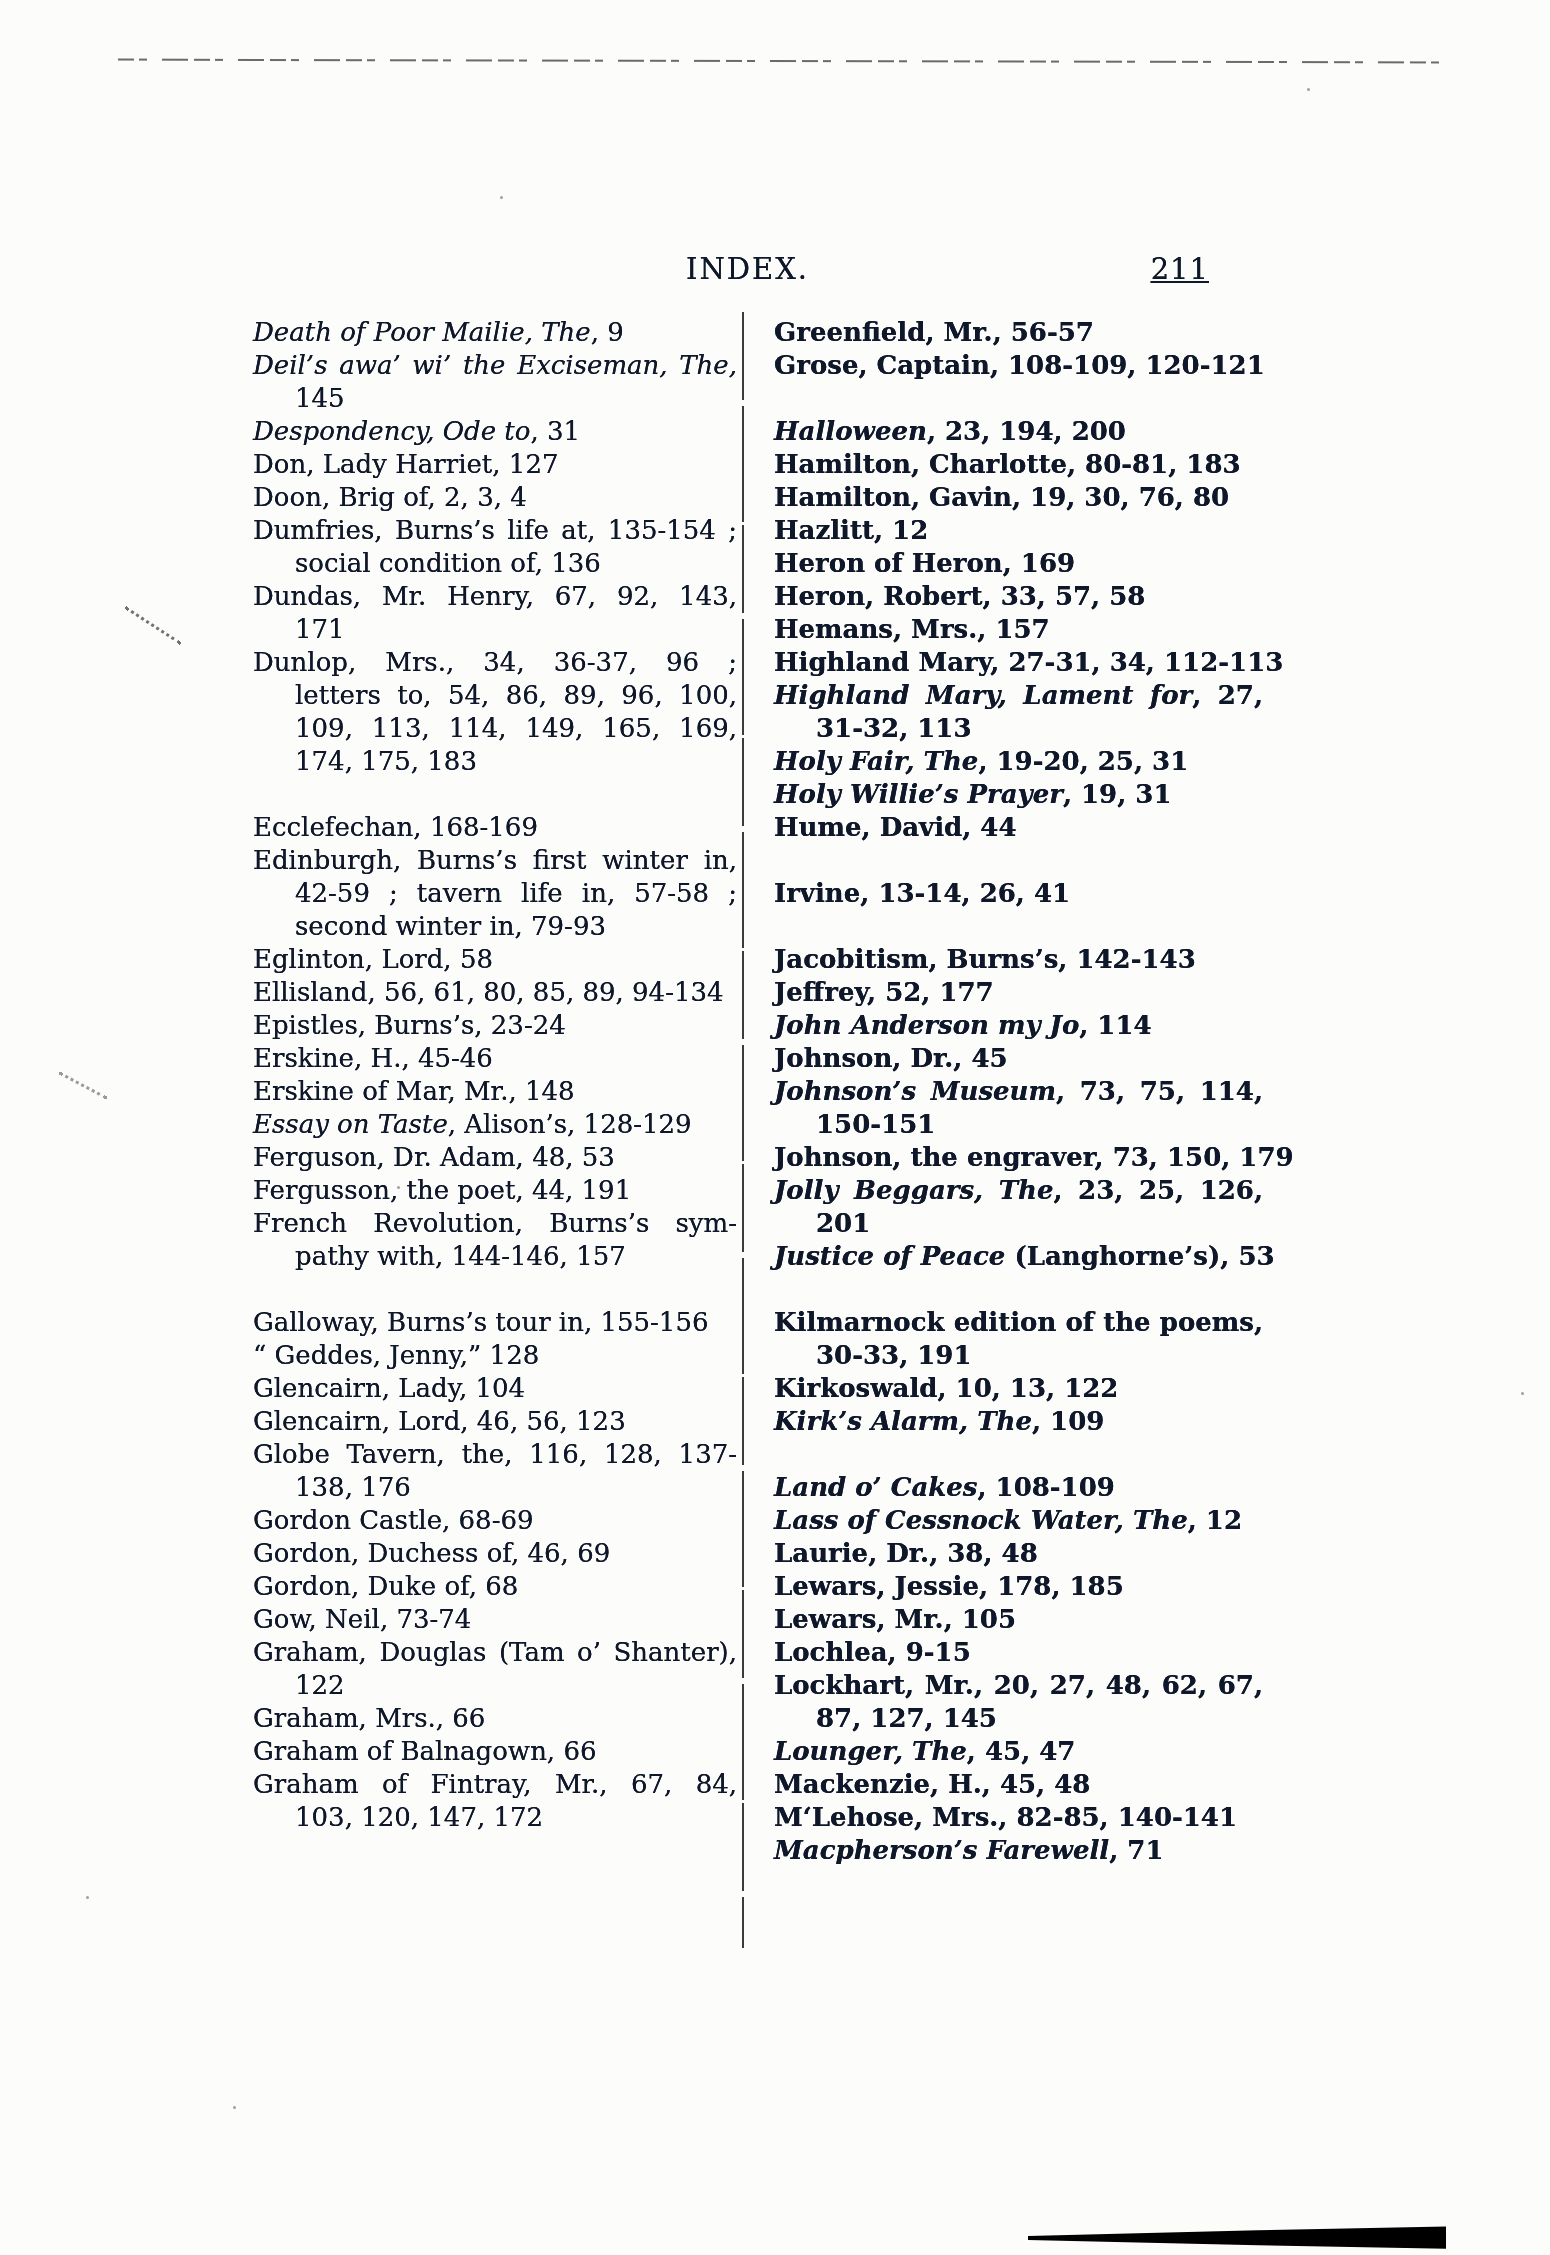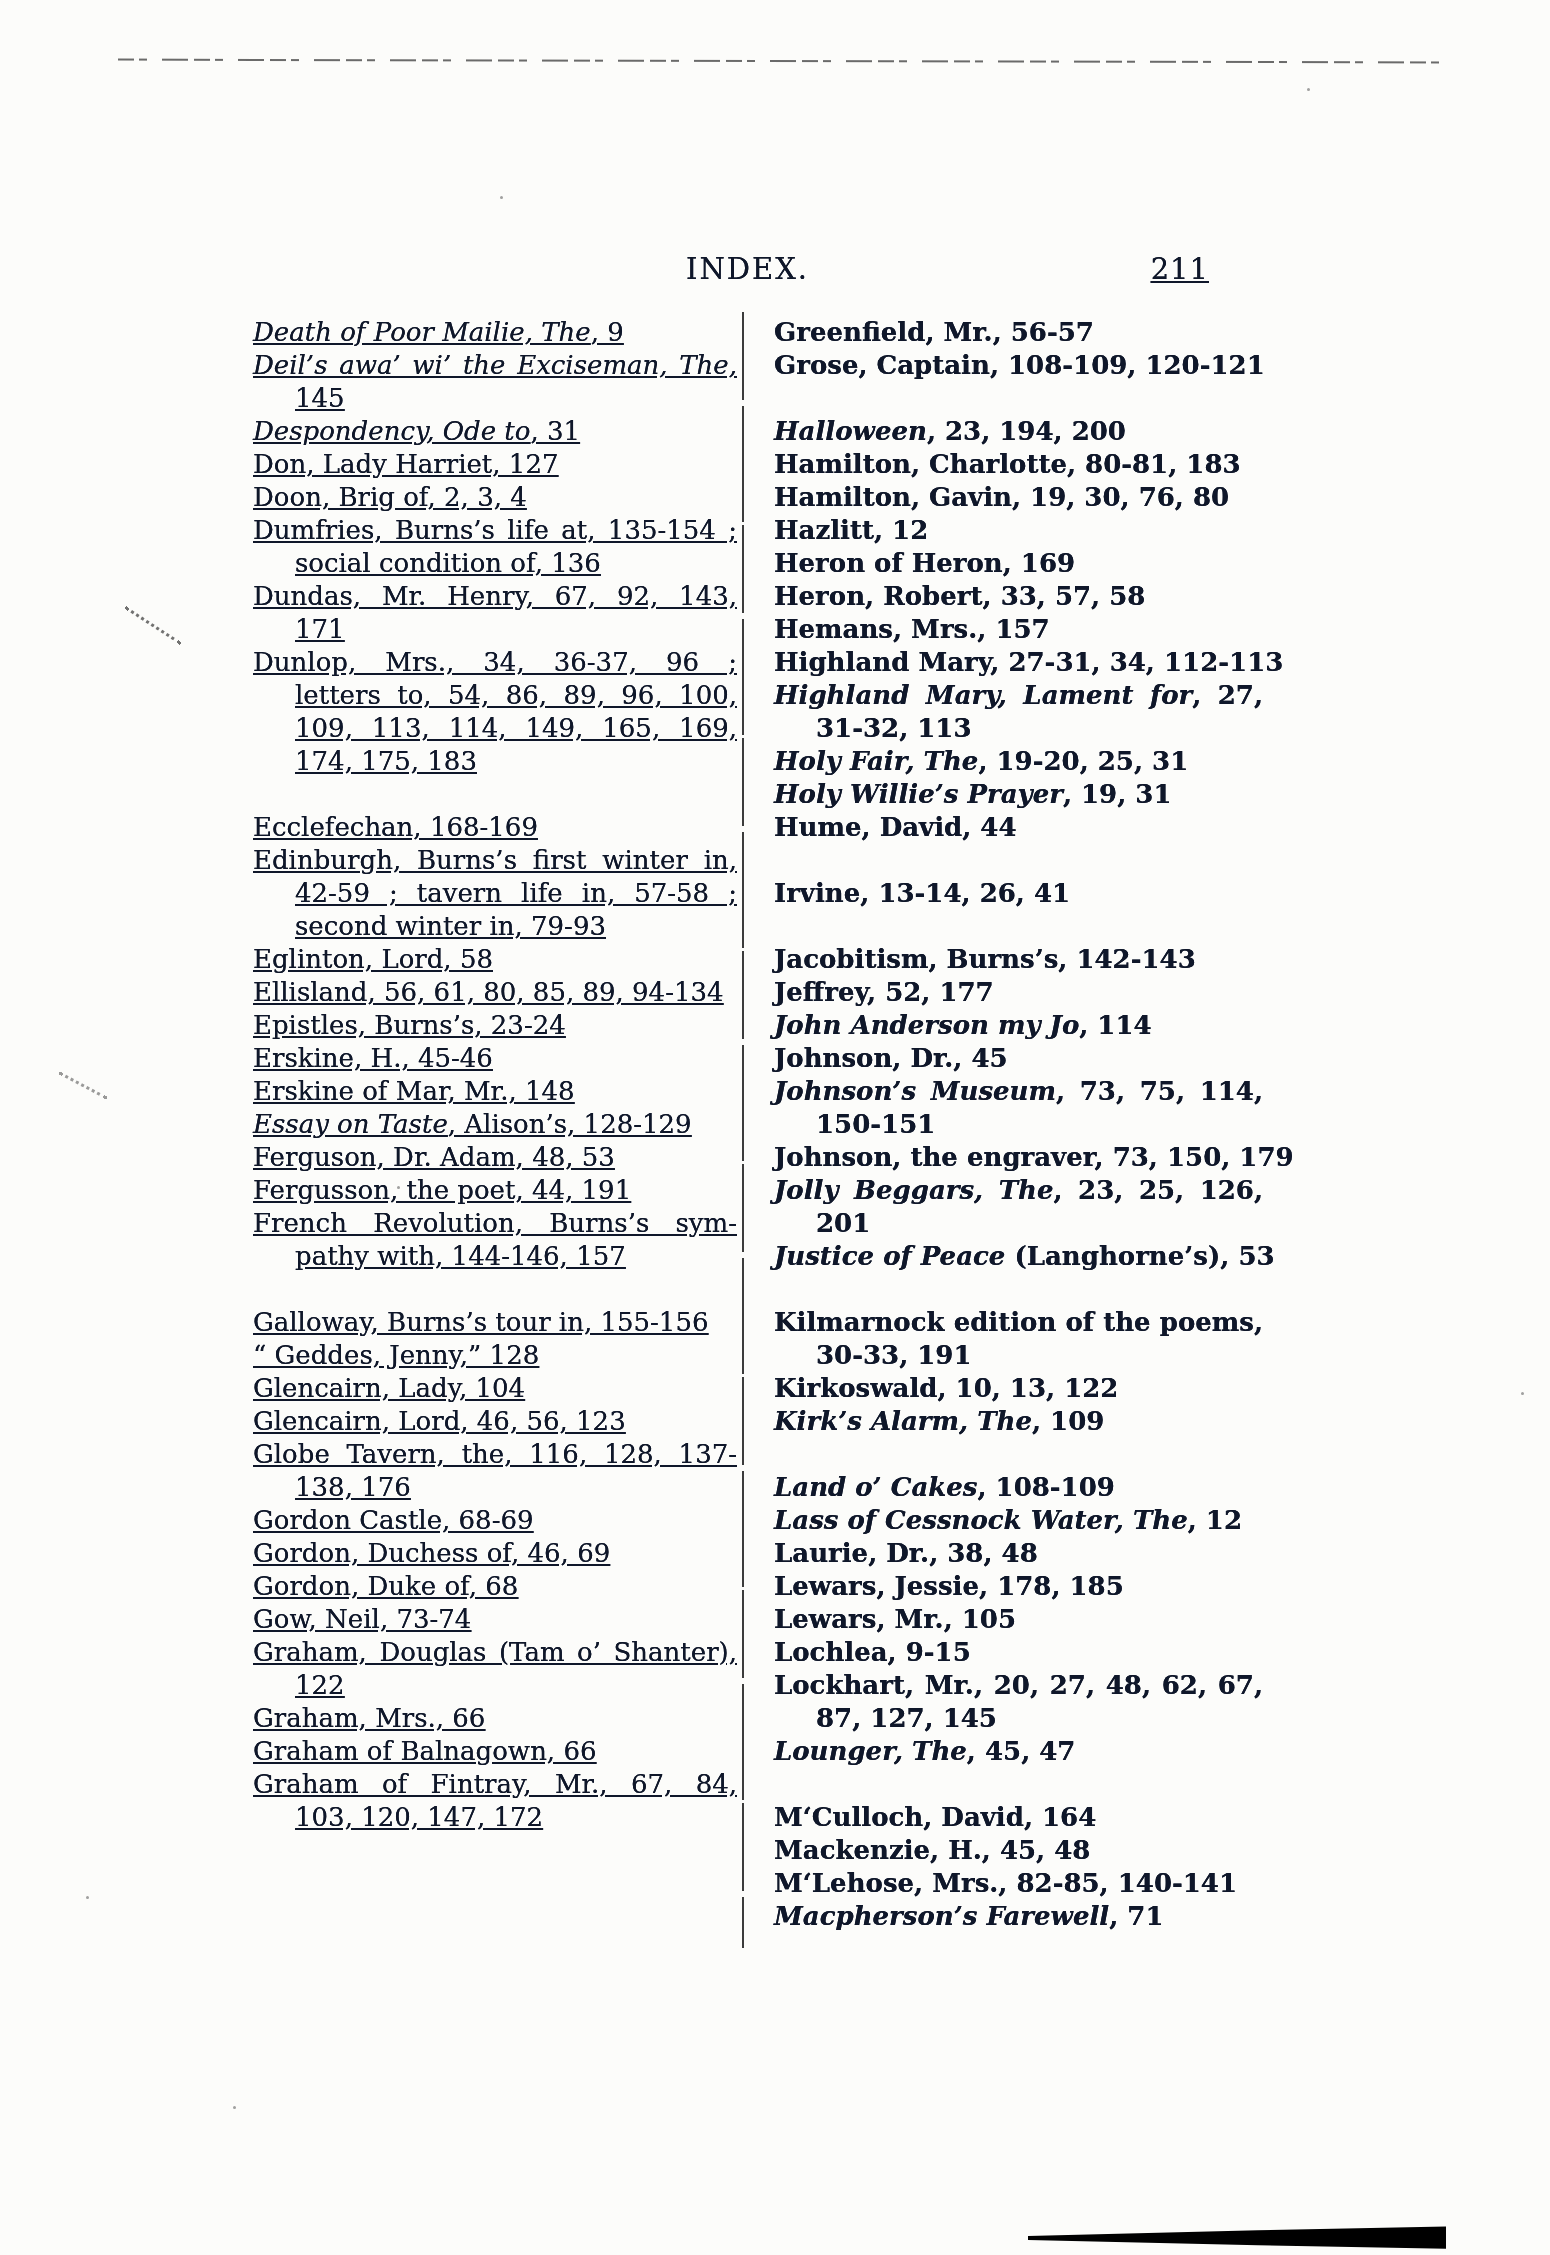--- a/index.html
+++ b/index.html
@@ -22,21 +22,21 @@
   .header .title {
     position:absolute; left:0; right:0; text-align:center; letter-spacing:2px;
     text-shadow:0 0 .4px currentColor;
   }
   .header .pagenum {
     position:absolute; right:36px; top:0; letter-spacing:1px;
     text-shadow:0 0 .4px currentColor;
     text-decoration:underline;
   }
   .col { position:absolute; top:316px; font-size:26px; }
-  .col-left  { left:253px; width:484px;text-decoration:underline; }
+  .col-left  { left:253px; width:484px; }
   .col-right { left:774px; width:489px;font-weight:bold; }
   .divider {
     position:absolute; left:742px; top:312px; width:2px; height:1636px;
     background:repeating-linear-gradient(180deg,#262626 0 88px,rgba(38,38,38,0) 88px 94px,#262626 94px 210px,rgba(38,38,38,0) 210px 213px);
     opacity:.9;
   }
   .entry { margin:0; }
   .entry.gap { margin-top:33px; }
   .line {
     height:33px; line-height:33px; white-space:nowrap;
@@ -279,23 +279,20 @@
       <div class="entry">
         <div class="line"><span>Lochlea, 9-15</span></div>
       </div>
       <div class="entry">
         <div class="line jfull"><span>Lockhart, Mr., 20, 27, 48, 62, 67,</span></div>
         <div class="line cont"><span>87, 127, 145</span></div>
       </div>
       <div class="entry">
         <div class="line"><em>Lounger, The</em><span>, 45, 47</span></div>
       </div>
-      <div class="entry gap">
-        <div class="line"><span>M‘Culloch, David, 164</span></div>
-      </div>
       <div class="entry">
         <div class="line"><span>Mackenzie, H., 45, 48</span></div>
       </div>
       <div class="entry">
         <div class="line"><span>M‘Lehose, Mrs., 82-85, 140-141</span></div>
       </div>
       <div class="entry">
         <div class="line"><em>Macpherson’s Farewell</em><span>, 71</span></div>
       </div>
     </div>

